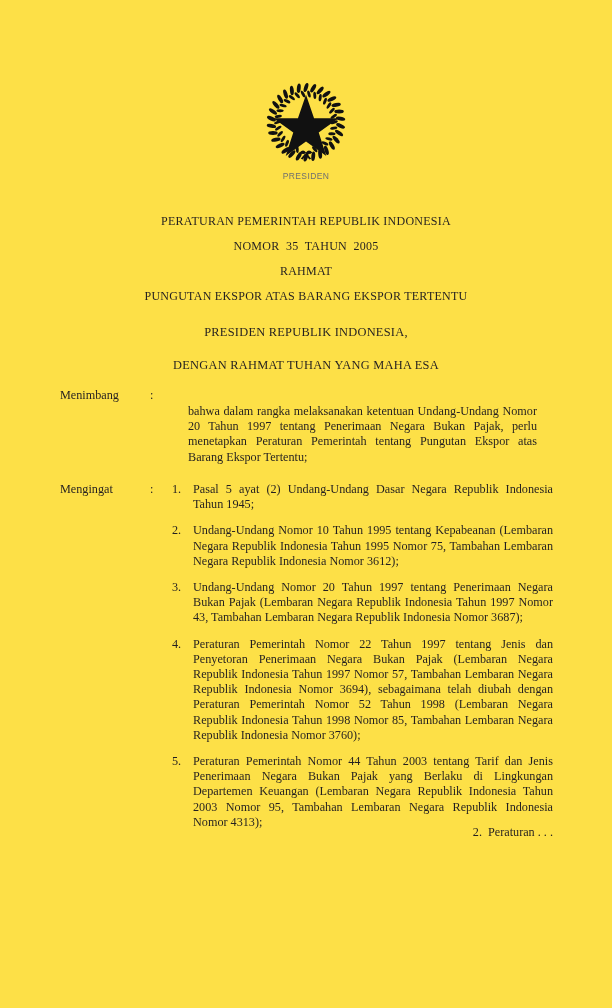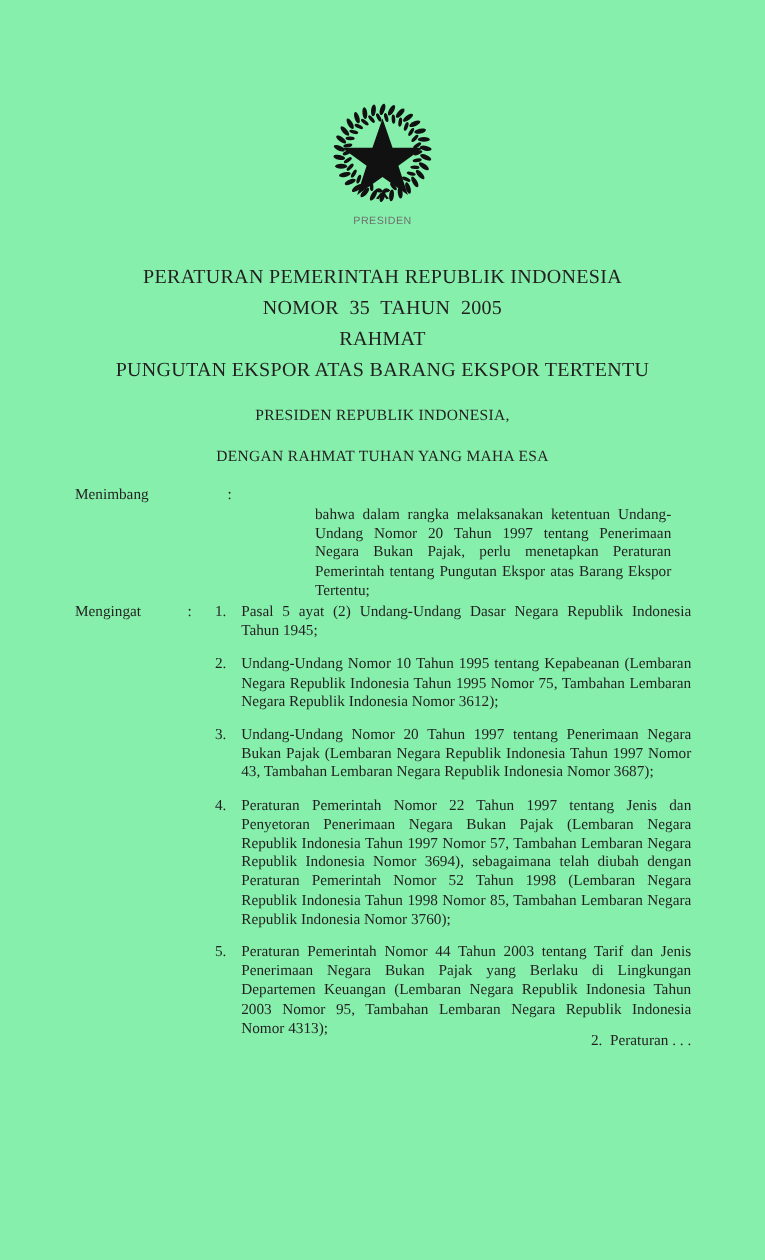--- a/index.html
+++ b/index.html
@@ -12,21 +12,21 @@
     height: 1008px;
     position: relative;
     font-family: "Liberation Serif", "DejaVu Serif", serif;
     color: #231f20;
     -webkit-font-smoothing: antialiased;
   }
 
   .page {
     position: absolute;
     inset: 0;
-    background: #86efac;
+    background: #fde047;
     overflow: hidden;
   }
 
   
   .emblem-block {
     position: absolute;
     top: 82px;
     left: 0;
     width: 612px;
     text-align: center;
@@ -49,21 +49,21 @@
 
   
   .title-block {
     position: absolute;
     top: 209px;
     left: 0;
     width: 612px;
     text-align: center;
   }
   .title-line {
-    font-size: 16px;
+    font-size: 12px;
     line-height: 25px;
     letter-spacing: 0.25px;
     white-space: pre;
   }
 
   .rahmat-block {
     position: absolute;
     top: 316px;
     left: 0;
     width: 612px;
@@ -78,21 +78,21 @@
   
   .clause {
     position: absolute;
     left: 60px;
     width: 493px;
     display: flex;
     align-items: flex-start;
     font-size: 12.2px;
     line-height: 15.2px;
   }
-  .clause-menimbang { top: 388px; gap: 32px; }
+  .clause-menimbang { top: 388px; }
   .clause-mengingat { top: 482px; }
 
   .clause-label {
     width: 90px;
     flex: 0 0 90px;
     white-space: nowrap;
   }
   .clause-colon {
     width: 22px;
     flex: 0 0 22px;

